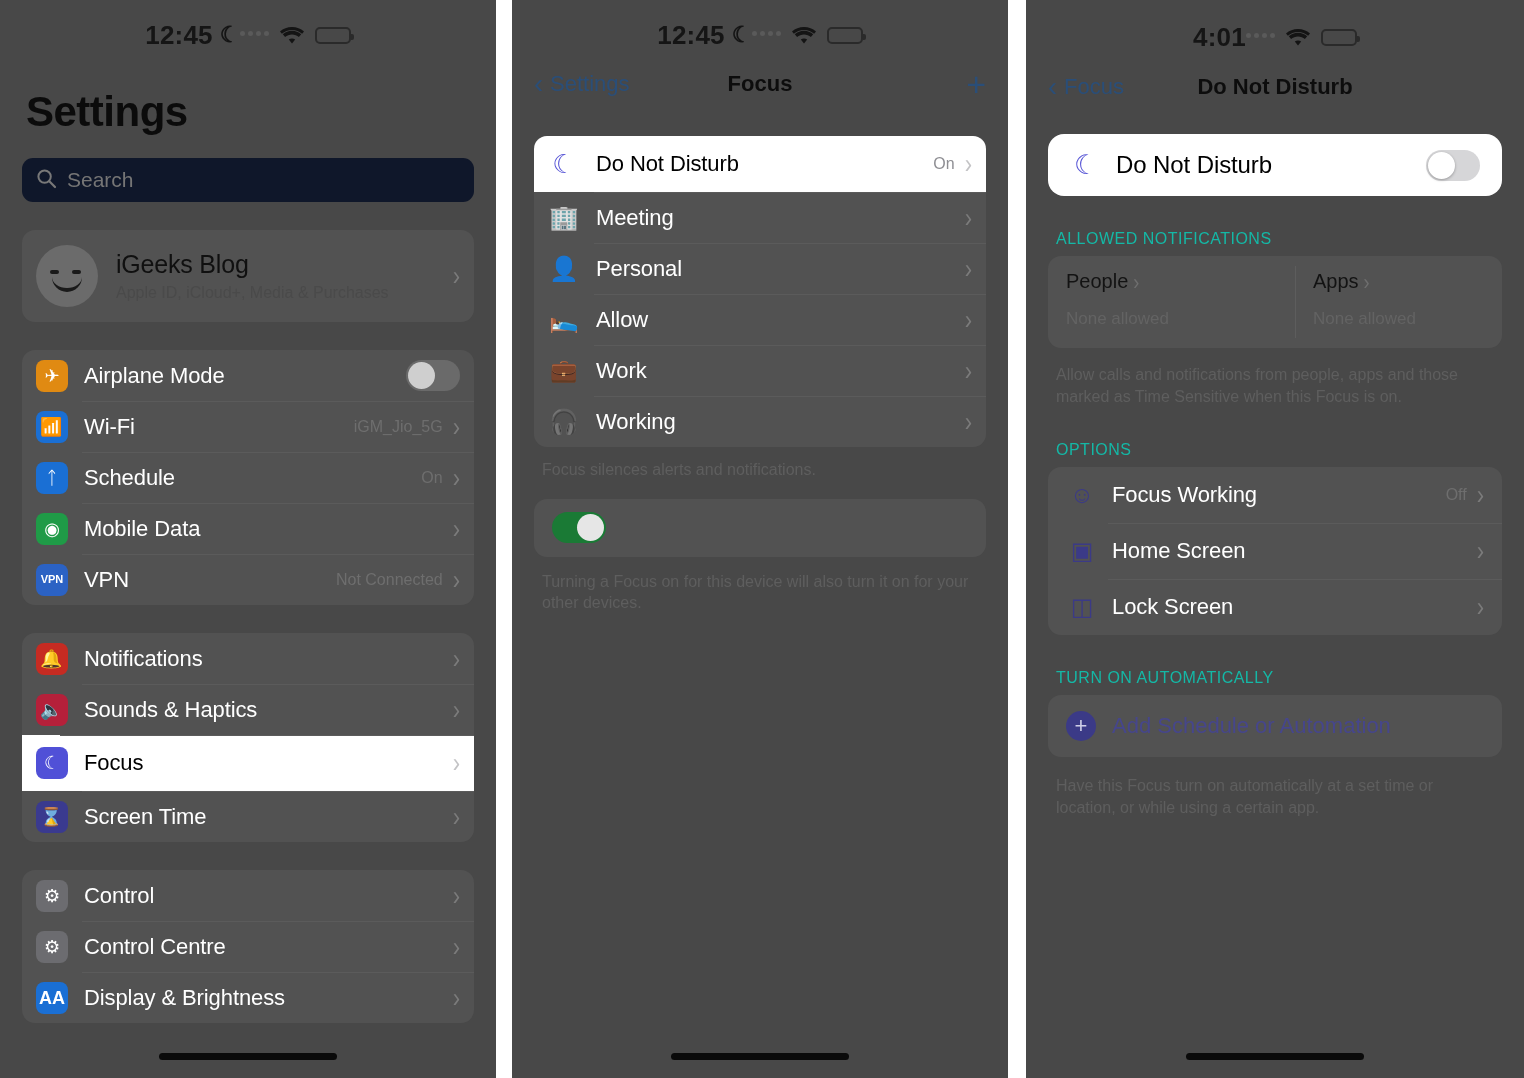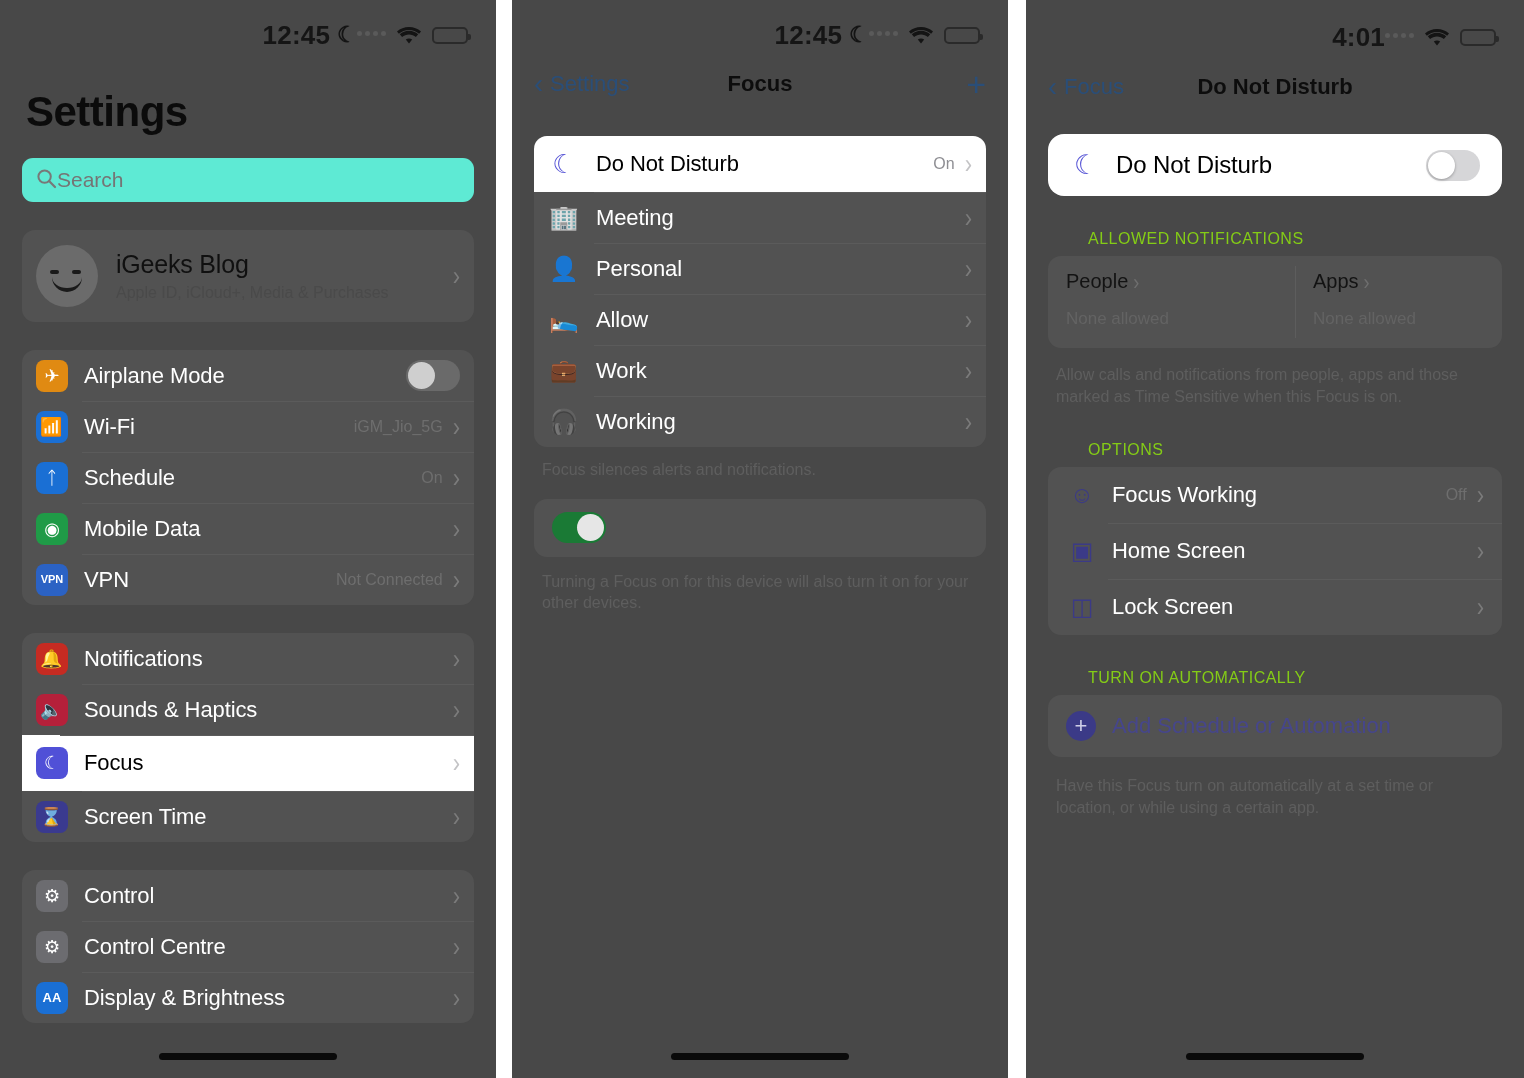--- a/index.html
+++ b/index.html
@@ -28,21 +28,21 @@
   .gap { flex: 0 0 16px; height: 1078px; background: #ffffff; }
   .panel-2 { width: 496px; }
   .gap2 { flex: 0 0 18px; height: 1078px; background: #ffffff; }
   .panel-3 { width: 498px; }
 
   
   .statusbar {
     height: 58px;
     display: flex;
     align-items: center;
-    justify-content: flex-end;
+    justify-content: center;
     padding: 12px 28px 0 28px;
     position: relative;
   }
   .sb-time {
     font-size: 26px;
     font-weight: 700;
     color: #151515;
     letter-spacing: 0.2px;
     display: flex;
     align-items: center;
@@ -73,24 +73,25 @@
     font-weight: 700;
     color: #0b0b0b;
     padding: 30px 26px 16px 26px;
     letter-spacing: -0.5px;
   }
 
   
   .search {
     margin: 6px 22px 0 22px;
     height: 44px;
-    background: #5eead4;
+    background: #0f172a;
     border-radius: 11px;
     display: flex;
     align-items: center;
+    gap: 10px;
     padding: 0 14px;
   }
   .search .ph { font-size: 21px; color: #757575; }
 
   
   .group {
     margin: 28px 22px 0 22px;
     background: #525252;
     border-radius: 13px;
     overflow: hidden;
@@ -211,24 +212,23 @@
   }
 
   .footnote {
     font-size: 16px;
     color: #5e5e5e;
     padding: 12px 30px 0 30px;
     line-height: 1.35;
   }
   .sec-head {
     font-size: 16px;
-    color: #84cc16;
+    color: #14b8a6;
     letter-spacing: 0.5px;
     padding: 0 30px 8px 30px;
-    margin-left: 32px;
   }
 
   
   .p3-card {
     margin: 18px 22px 0 22px;
     border-radius: 14px;
     overflow:hidden;
   }
   .p3-section { margin-top: 34px; }
   .two-col {
@@ -388,21 +388,21 @@
         <span class="icon-sq" style="background:#6c6c70">⚙</span>
         <span class="row-label">Control</span>
         <span class="chev">›</span>
       </div>
       <div class="row">
         <span class="icon-sq" style="background:#6c6c70">⚙</span>
         <span class="row-label">Control Centre</span>
         <span class="chev">›</span>
       </div>
       <div class="row">
-        <span class="icon-sq" style="background:#1a6fd4;font-size:13px;font-weight:700">AA</span>
+        <span class="icon-sq" style="background:#1a6fd4;font-size:18px;font-weight:700">AA</span>
         <span class="row-label">Display &amp; Brightness</span>
         <span class="chev">›</span>
       </div>
     </div>
 
     <div class="home-ind"></div>
   </div>
 
   <div class="gap"></div>
 

